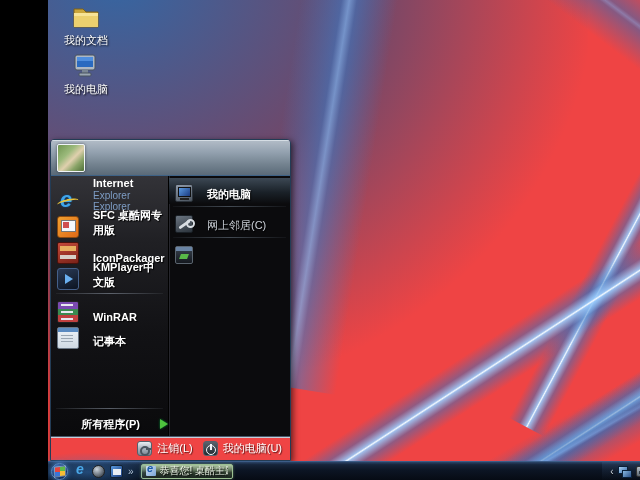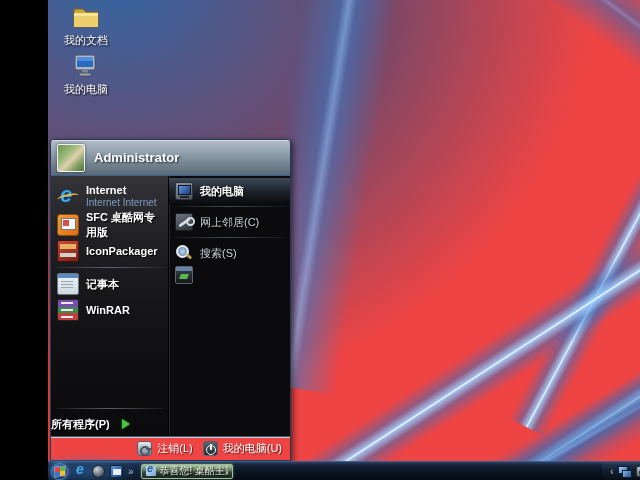--- a/index.html
+++ b/index.html
@@ -34,32 +34,32 @@
     border-bottom:1px solid #3e6286;box-shadow:inset 0 1px 0 #d5dde4;}
   .avatar{width:28px;height:28px;border:1px solid #f0f4f8;border-radius:2px;box-shadow:0 0 3px rgba(0,0,0,.5);
     background:linear-gradient(135deg,#6f9550 0%,#9cba7c 35%,#e0d0ae 55%,#8aa468 75%,#4f7038 100%);}
   .sm-user{font-size:13px;font-weight:bold;color:#fff;text-shadow:1px 1px 2px rgba(0,0,0,.7);}
   .sm-body{flex:1;display:flex;min-height:0;}
   .sm-left{width:118px;flex:0 0 118px;display:flex;flex-direction:column;padding-top:3px;
     background:linear-gradient(180deg,#333338 0%,#202024 25%,#121215 60%,#0a0a0c 100%);
     border-right:1px solid #000;}
   .sm-right{flex:1;display:flex;flex-direction:column;background:#0b0b0d;padding-top:2px;
     box-shadow:inset 1px 0 0 #26262c;}
-  .sm-item{display:flex;align-items:center;gap:7px;padding:0 4px 0 6px;height:26px;cursor:pointer;}
+  .sm-item{display:flex;align-items:flex-end;gap:14px;padding:0 4px 0 6px;height:26px;cursor:pointer;}
   .sm-item.two-line{height:33px;}
   .mi{flex:0 0 22px;width:22px;height:22px;position:relative;}
   .mi-sm{flex:0 0 18px;width:18px;height:18px;position:relative;}
   .t1{font-size:11px;font-weight:bold;color:#fff;line-height:13px;}
   .t2{font-size:10px;color:#7d9cc4;line-height:11px;}
   .ml{font-size:11px;font-weight:bold;color:#fff;text-shadow:1px 1px 1px #000;}
   .mr{font-size:11px;color:#ccd1d8;text-shadow:1px 1px 1px #000;flex:1;}
   .mr.bold{font-weight:bold;color:#fff;}
   .sm-sep{height:1px;margin:3px 5px;background:linear-gradient(90deg,rgba(120,130,140,.1),rgba(150,160,175,.55),rgba(120,130,140,.1));}
   .sm-spacer{flex:1;}
-  .all-programs{height:24px;display:flex;align-items:center;justify-content:flex-start;gap:12px;cursor:pointer;
+  .all-programs{height:24px;display:flex;align-items:center;justify-content:flex-end;gap:20px;cursor:pointer;
     font-size:11px;font-weight:bold;color:#fff;text-shadow:1px 1px 1px #000;}
   .green-arrow{width:0;height:0;border-left:8px solid #4ec43e;border-top:5px solid transparent;border-bottom:5px solid transparent;filter:drop-shadow(0 0 1px #083);}
   .rgroup{padding:2px 0;}
   .rgroup.first{background:linear-gradient(180deg,#3c4854 0%,#1a2128 55%,#0b0b0d 100%);}
   .rgroup .sm-item{height:22px;}
   .r-sep{height:1px;margin:2px 4px;background:linear-gradient(90deg,rgba(90,100,115,.1),rgba(120,135,150,.5),rgba(90,100,115,.1));}
   .sub-arrow{width:0;height:0;border-left:5px solid #cfd4da;border-top:4px solid transparent;border-bottom:4px solid transparent;margin-right:2px;}
   .sm-footer{flex:0 0 24px;height:24px;display:flex;align-items:center;justify-content:flex-end;gap:10px;padding:0 8px;
     background:linear-gradient(180deg,#a4b0bd 0%,#8费 0%,#8a96a4 40%,#6b7785 100%);
     border-top:1px solid #47576a;box-shadow:inset 0 1px 0 #c6cfd8;}
@@ -174,48 +174,51 @@
       <rect x="5" y="4" width="16" height="4" fill="#4f8ede"></rect>
       <rect x="10" y="17" width="6" height="3" fill="#7a8694"></rect>
       <rect x="7" y="20" width="12" height="3" rx="1" fill="#9aa6b2" stroke="#49525e"></rect>
     </svg>
     <div class="dlabel">我的电脑</div>
   </div>
 
   <div class="start-menu">
     <div class="sm-header">
       <div class="avatar"></div>
-      <div class="sm-user">Administrator</div>
     </div>
     <div class="sm-body">
 
       <div class="sm-left">
         <div class="sm-item two-line">
           <div class="mi ic-ie"></div>
           <div>
             <div class="t1">Internet</div>
-            <div class="t2">Internet Internet</div>
+            <div class="t2">Explorer Explorer</div>
           </div>
         </div>
         <div class="sm-item">
           <div class="mi ic-sfc"></div>
           <div class="ml">SFC 桌酷网专用版</div>
         </div>
         <div class="sm-item">
           <div class="mi ic-pkg"></div>
           <div class="ml">IconPackager</div>
         </div>
+        <div class="sm-item">
+          <div class="mi ic-kmp"></div>
+          <div class="ml">KMPlayer中文版</div>
+        </div>
         <div class="sm-sep"></div>
+        <div class="sm-item">
+          <div class="mi ic-rar"></div>
+          <div class="ml">WinRAR</div>
+        </div>
         <div class="sm-item">
           <div class="mi ic-note"></div>
           <div class="ml">记事本</div>
-        </div>
-        <div class="sm-item">
-          <div class="mi ic-rar"></div>
-          <div class="ml">WinRAR</div>
         </div>
         <div class="sm-spacer"></div>
         <div class="sm-sep"></div>
         <div class="all-programs">
           <span>所有程序(P)</span>
           <span class="green-arrow"></span>
         </div>
       </div>
 
       <div class="sm-right">
@@ -228,24 +231,20 @@
         <div class="r-sep"></div>
         <div class="rgroup">
           <div class="sm-item">
             <div class="mi-sm ic-cpl"></div>
             <div class="mr">网上邻居(C)</div>
           </div>
         </div>
         <div class="r-sep"></div>
         <div class="rgroup">
           <div class="sm-item">
-            <div class="mi-sm ic-search"></div>
-            <div class="mr">搜索(S)</div>
-          </div>
-          <div class="sm-item">
             <div class="mi-sm ic-run"></div>
           </div>
         </div>
       </div>
     </div>
 
     <div class="sm-footer">
       <div class="foot-btn">
         <span class="fic ic-key"></span>
         <span>注销(L)</span>

